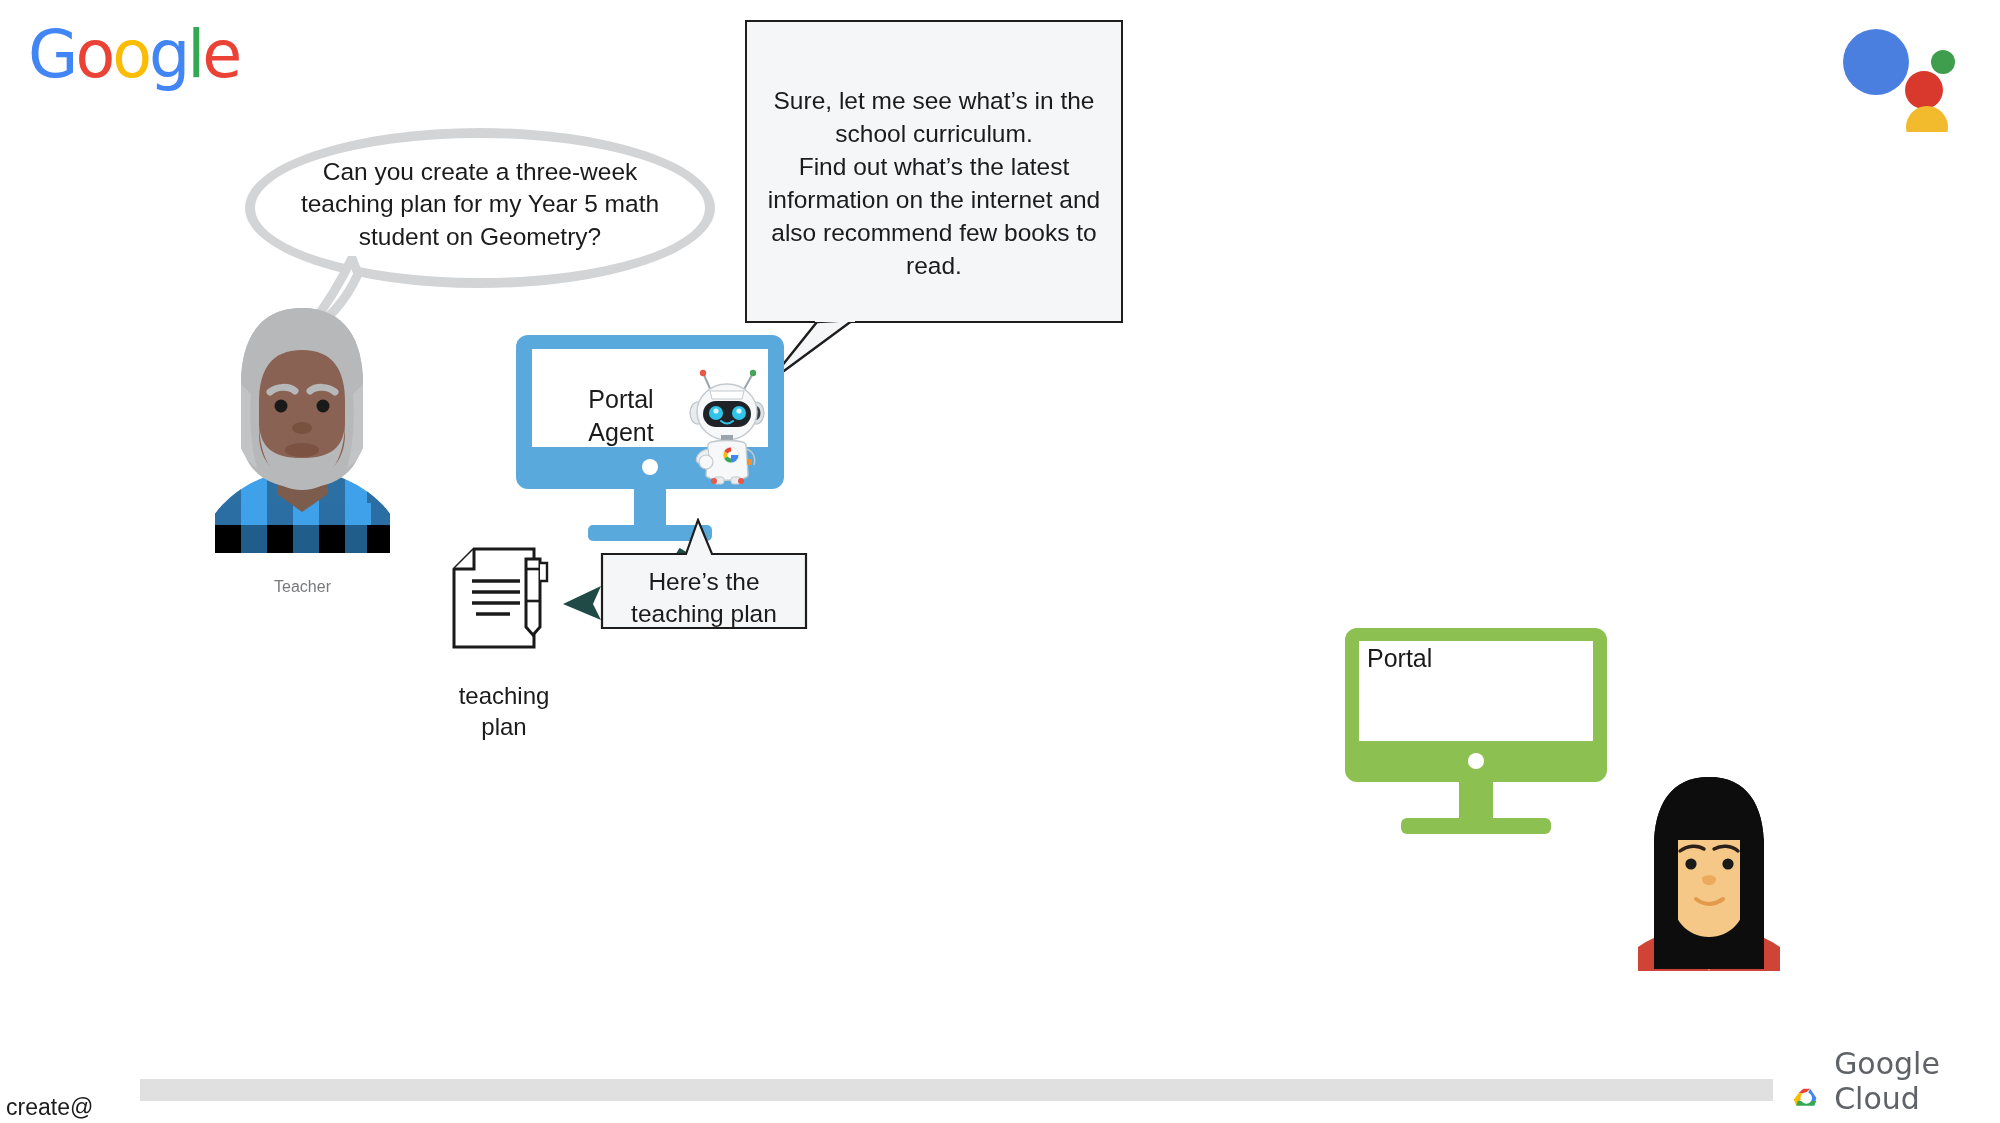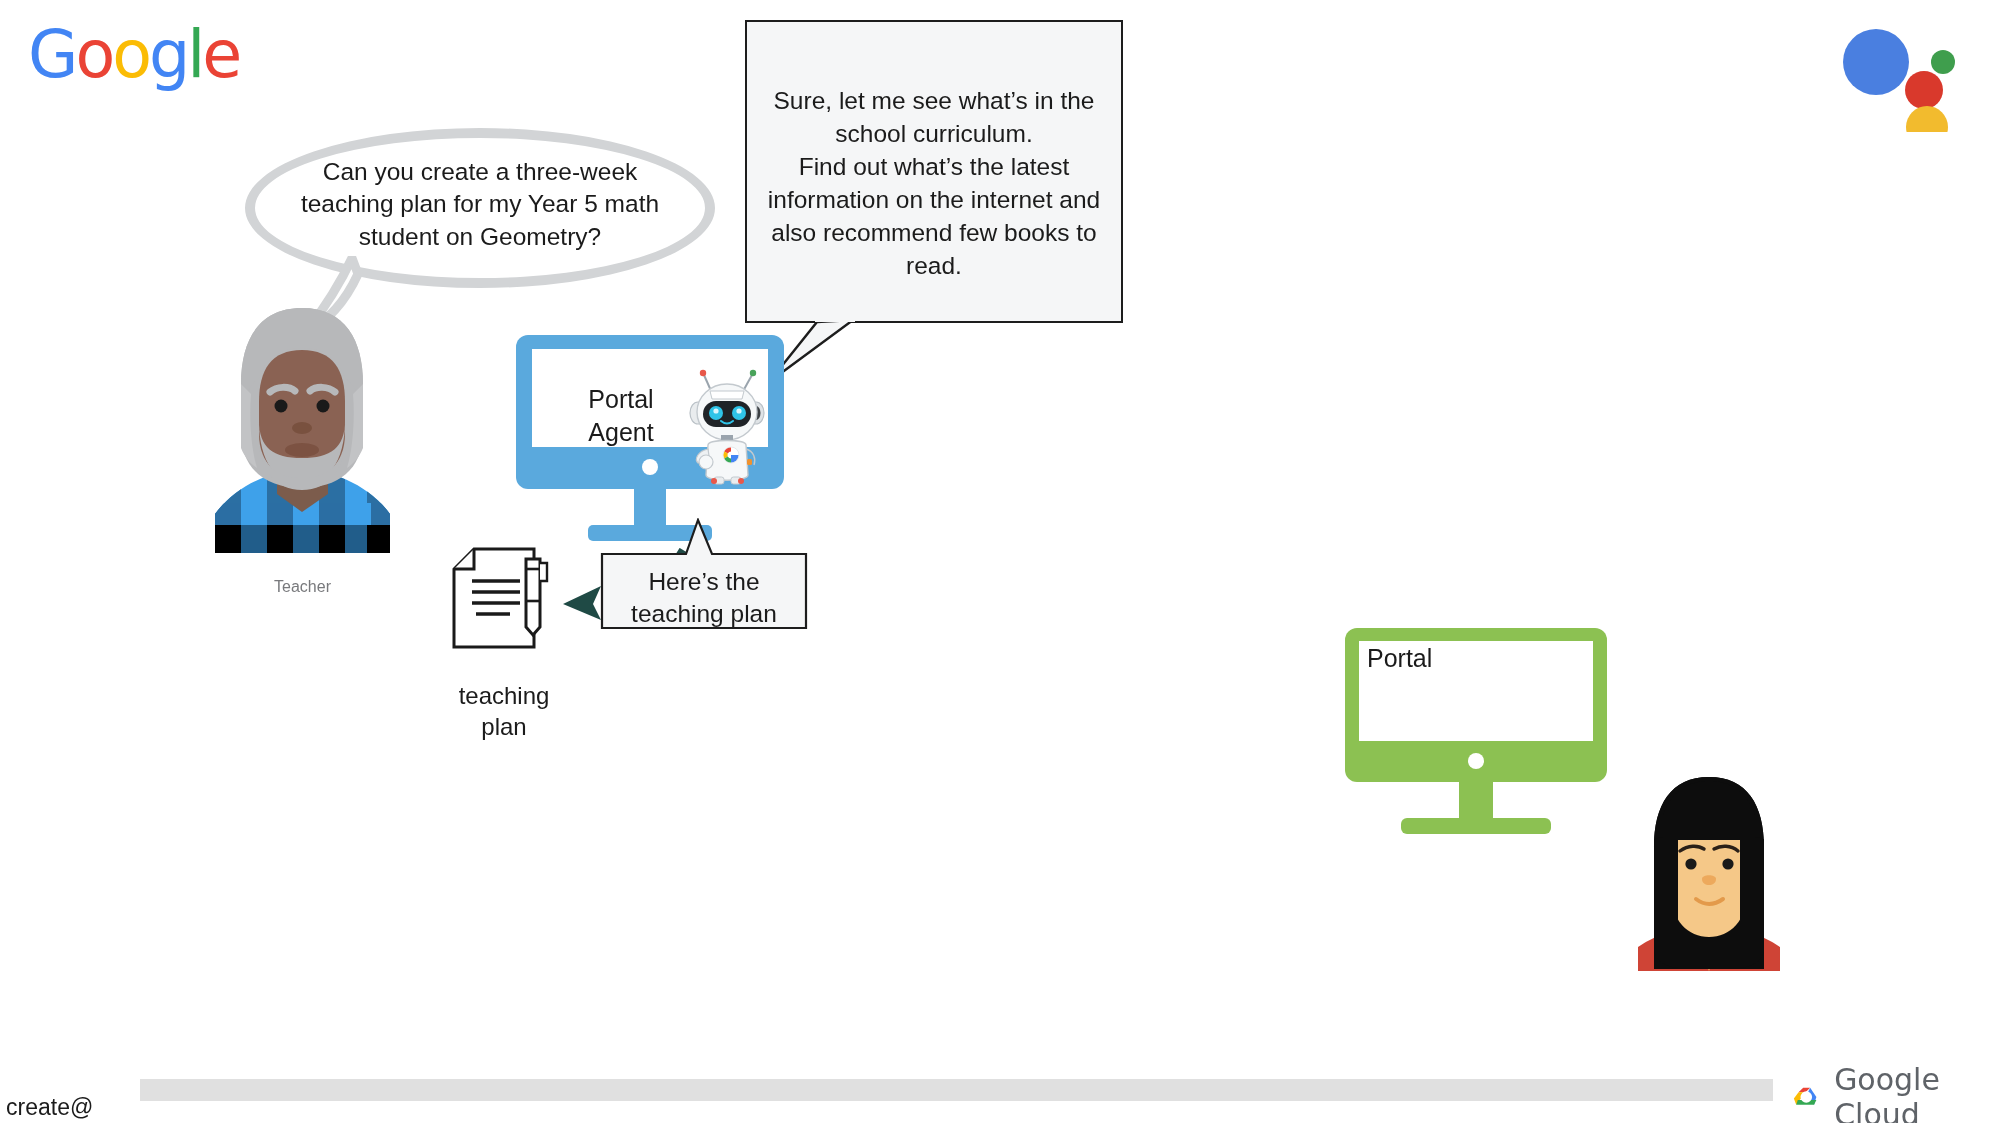--- a/index.html
+++ b/index.html
@@ -153,21 +153,21 @@
   #footer-user {
     left: 6px; top: 1094px;
     font-size: 23px;
     color: #1b1b1b;
   }
   #footer-bar {
     left: 140px; top: 1079px;
     width: 1633px; height: 22px;
     background: #e0e0e0;
   }
-  #gc-logo { left: 1790px; top: 1078px; width: 200px; height: 38px; display:flex; align-items:center; }
+  #gc-logo { left: 1790px; top: 1078px; width: 200px; height: 38px; display:flex; align-items:flex-end; }
   #gc-logo .gc-text {
     font-size: 30px;
     color: #5f6368;
     letter-spacing: 0px;
     margin-left: 10px;
     font-family: "DejaVu Sans", sans-serif;
   }
 </style>
 </head>
 <body>

